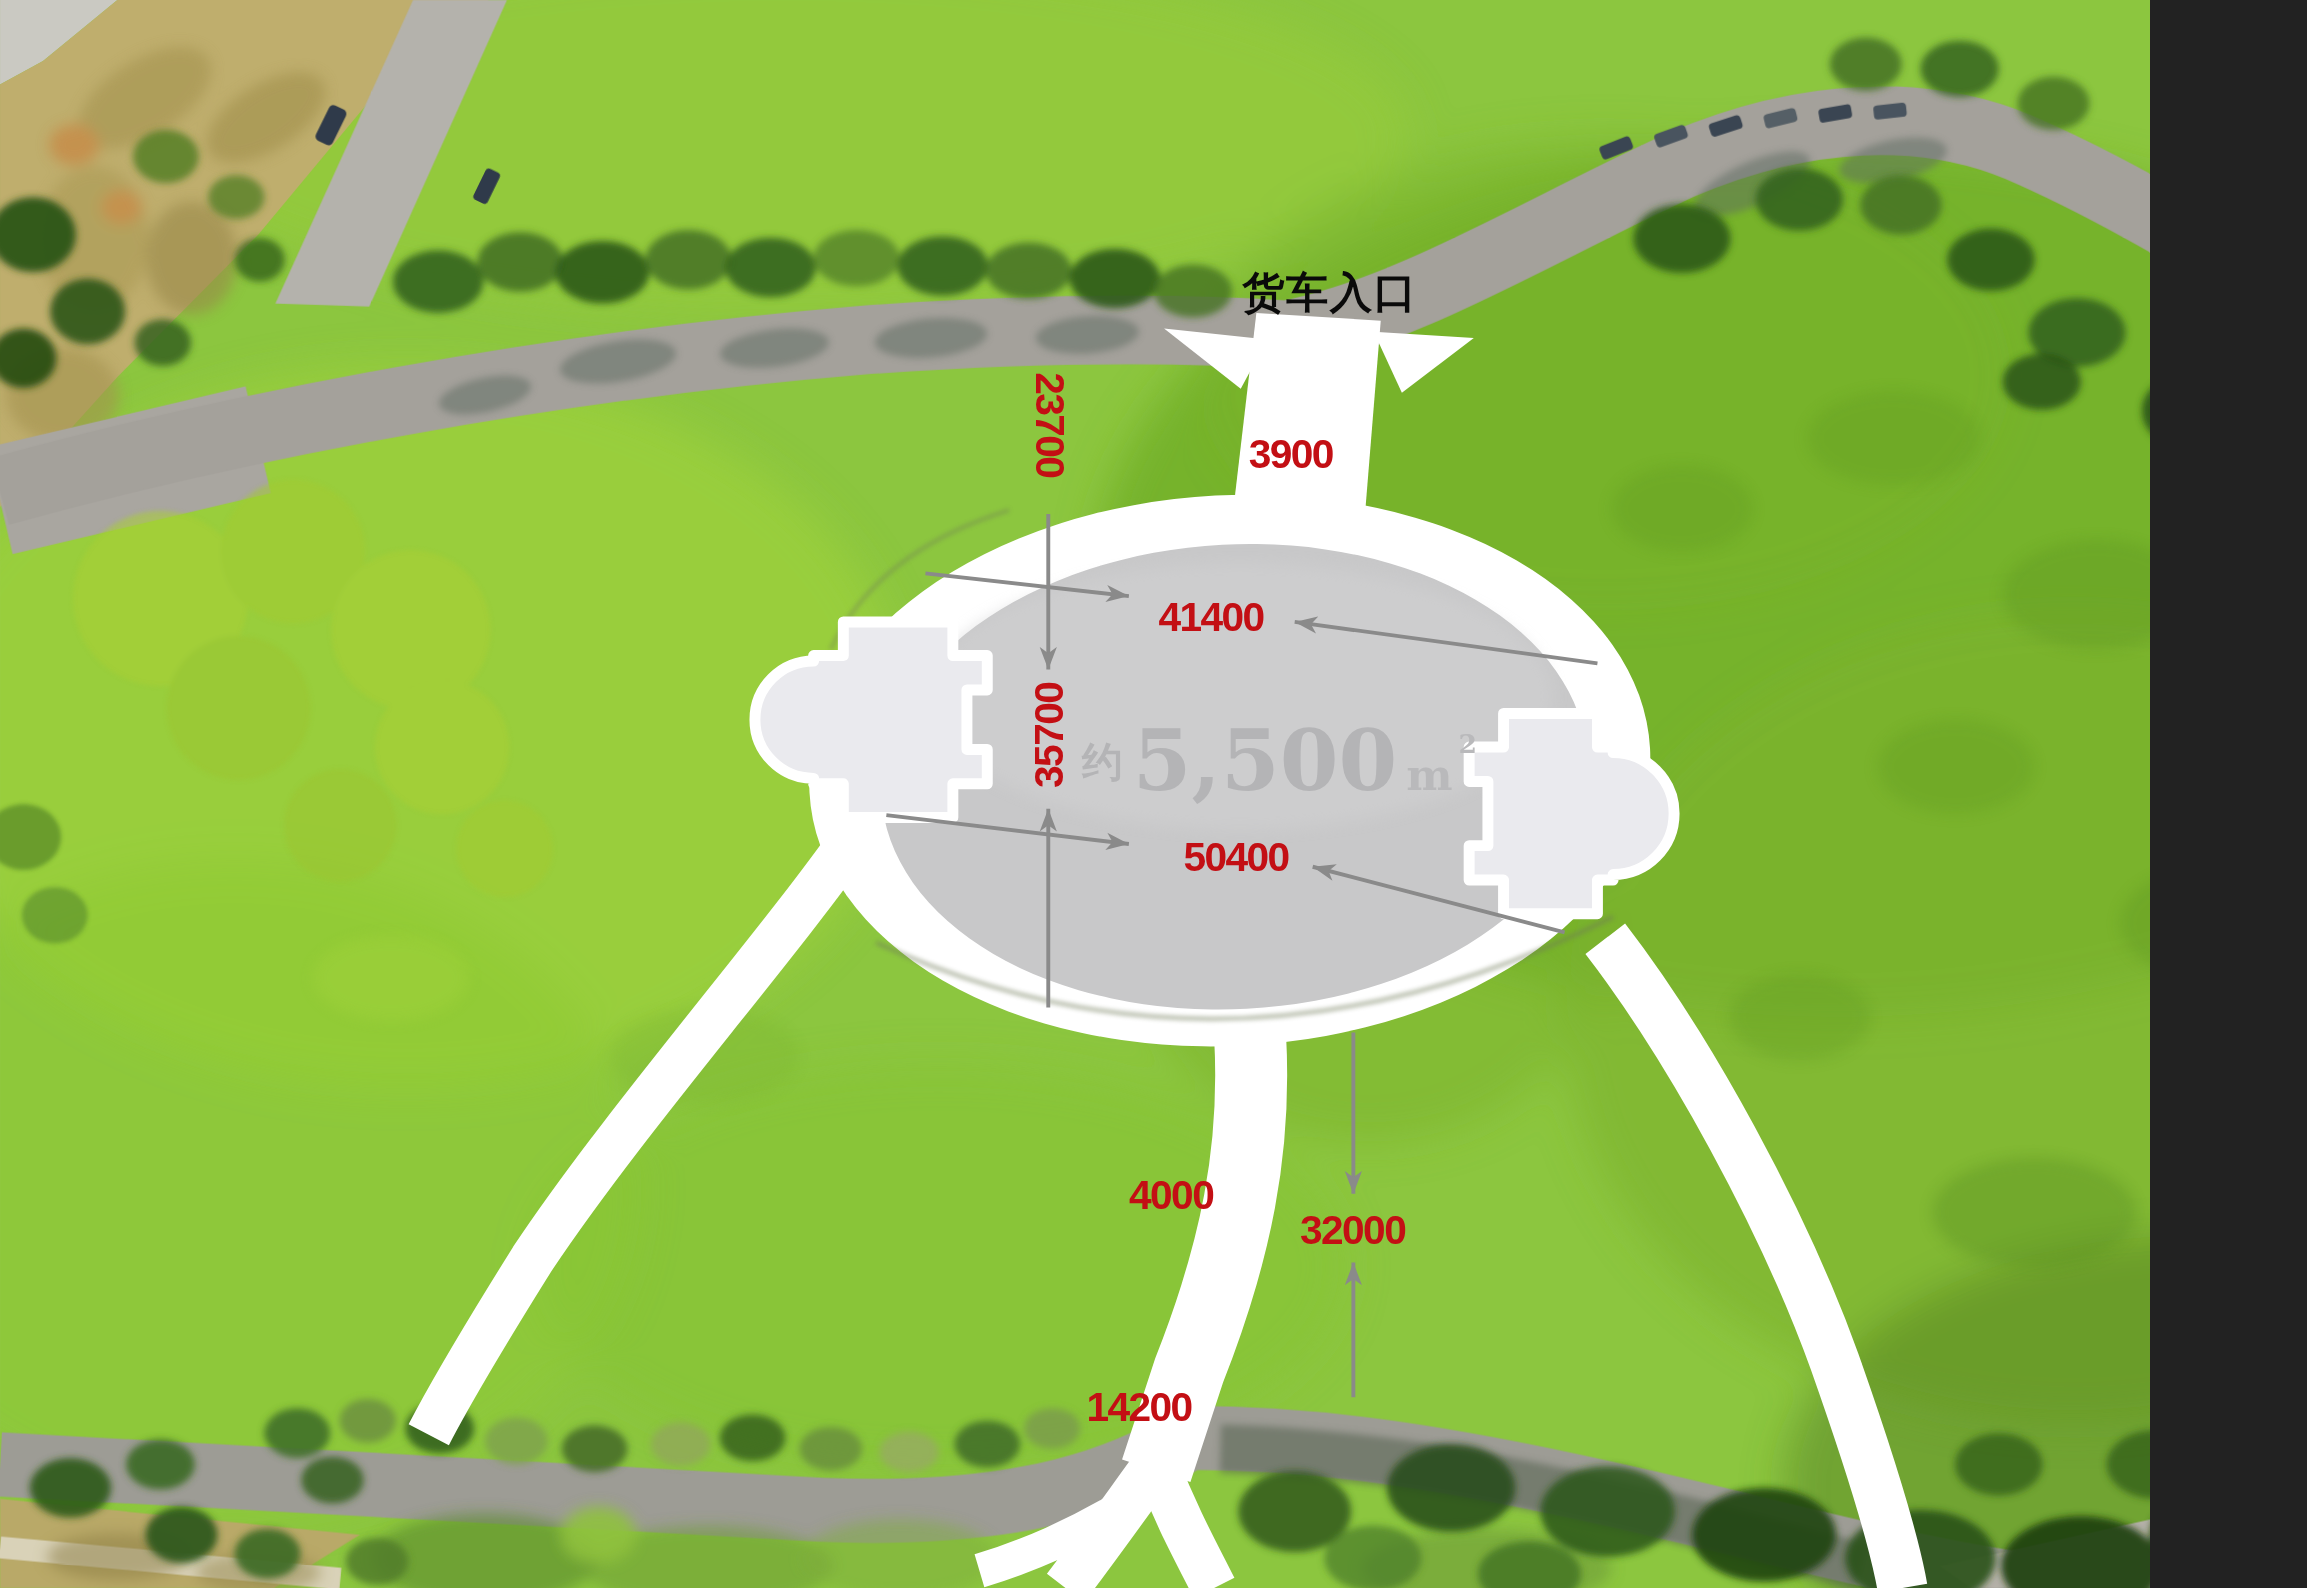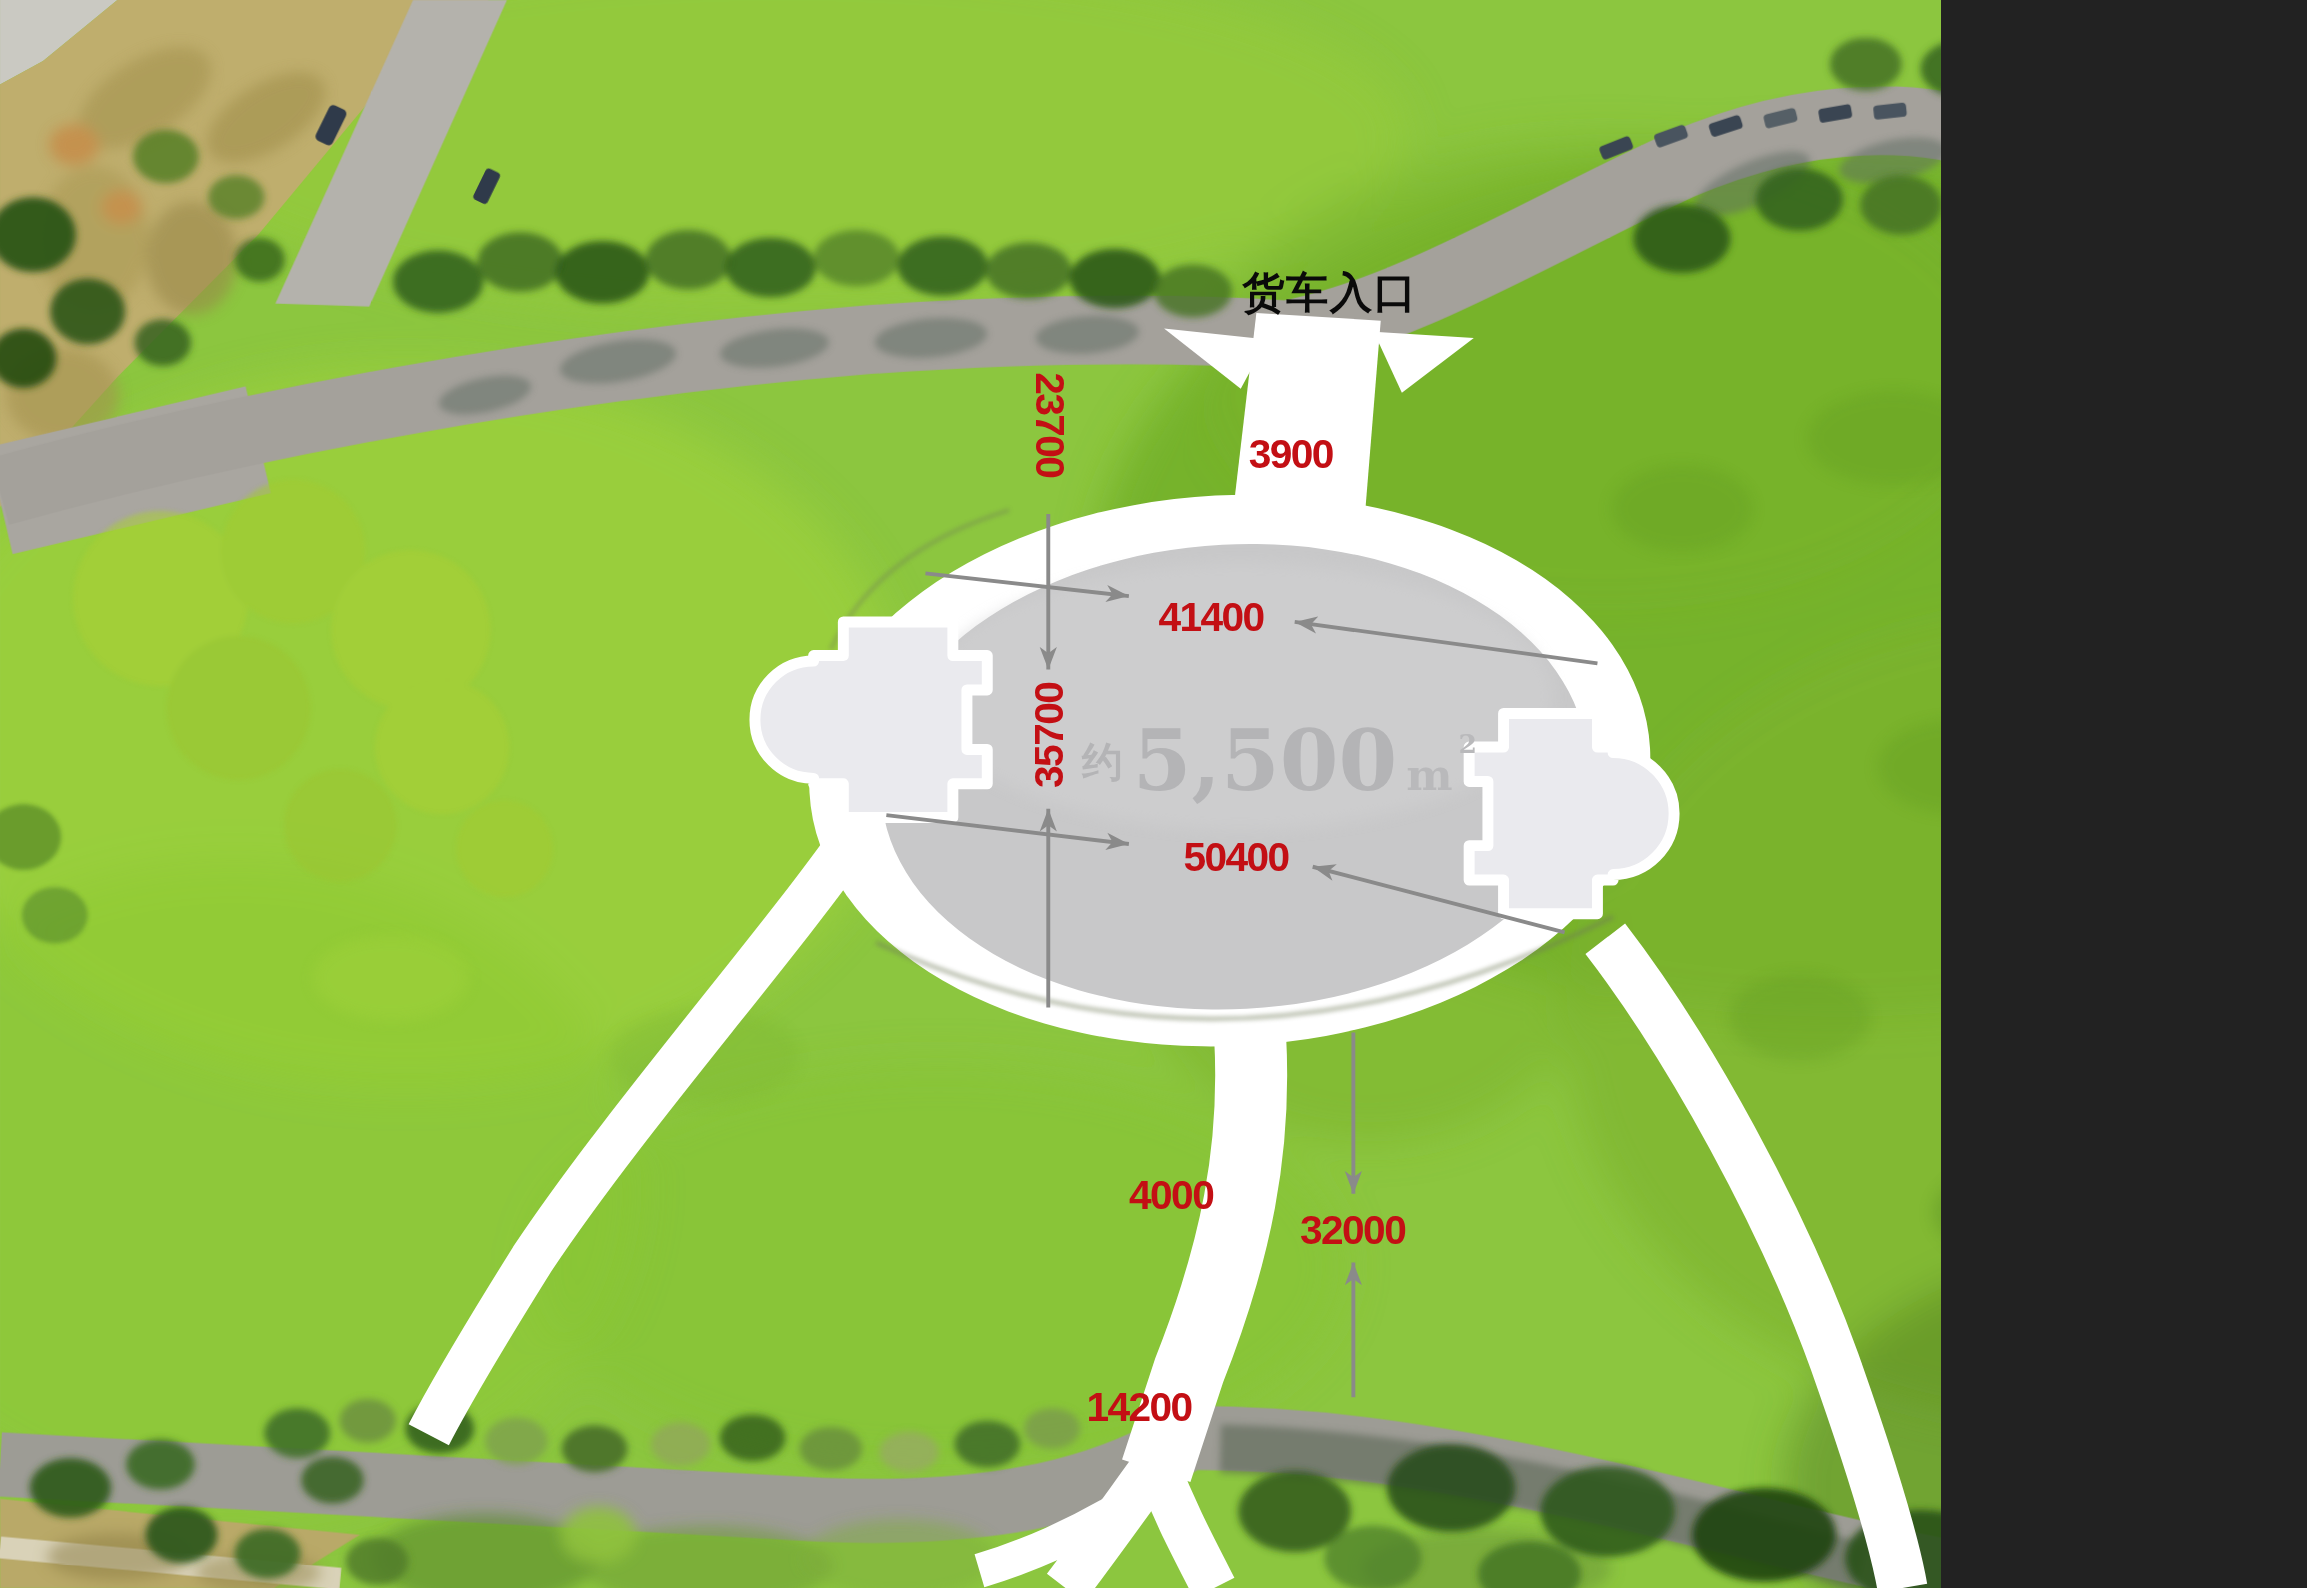--- a/index.html
+++ b/index.html
@@ -1,16 +1,16 @@
 <!DOCTYPE html>
 <html style="font-size:12.5px"><head>
 <meta charset="utf-8">
 <style>
   html,body{margin:0;padding:0;background:#222;}
-  #stage{position:relative;width:1941px;height:1588px;overflow:hidden;background:#c4b5fd;
+  #stage{position:relative;width:2150px;height:1588px;overflow:hidden;background:#c4b5fd;
          font-family:"Liberation Sans",sans-serif;}
   #stage svg{position:absolute;left:0;top:0;display:block;}
   text{user-select:none;}
   .dim-label{font-family:"Liberation Sans",sans-serif;font-weight:bold;font-size:52px;
              letter-spacing:-2px;fill:#c30f14;}
   .entrance-label{font-family:"Liberation Sans",sans-serif;font-weight:bold;font-size:54px;
              letter-spacing:2px;fill:#0a0a0a;}
   .area-prefix{font-family:"Liberation Sans",sans-serif;font-weight:bold;font-size:52px;fill:#b4b4b6;}
   .area-value{font-family:"DejaVu Serif","Liberation Serif",serif;font-weight:bold;font-size:108px;fill:#b4b4b6;}
   .area-unit{font-family:"DejaVu Serif","Liberation Serif",serif;font-weight:bold;font-size:56px;fill:#b9b9bb;}

